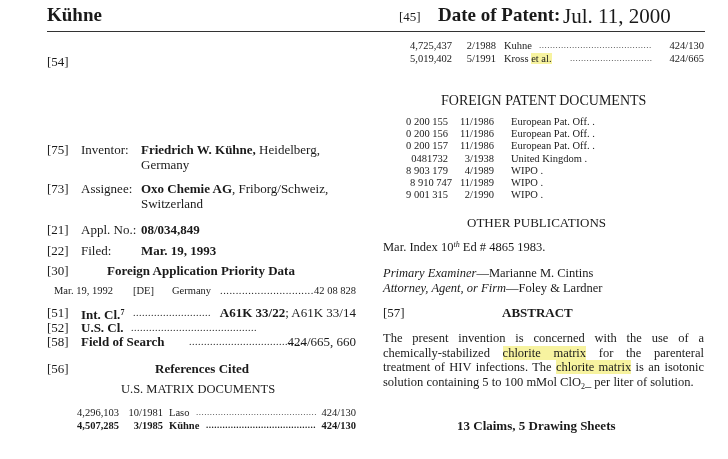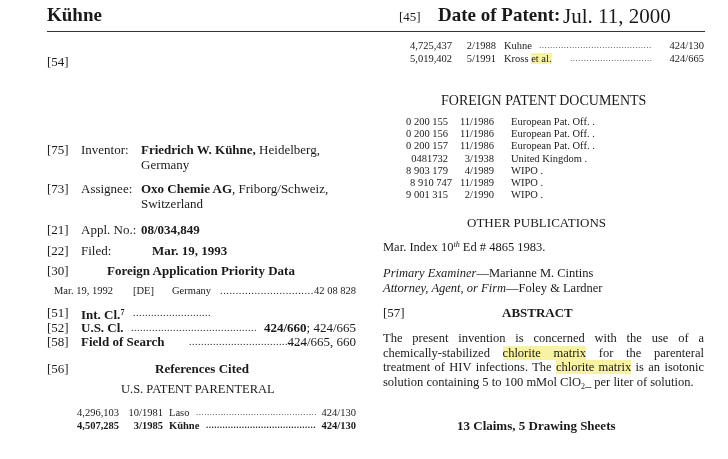--- a/index.html
+++ b/index.html
@@ -60,55 +60,55 @@
 <div class="abs lf fld-label" style="top:181px;">Assignee:</div>
 <div class="abs lf" style="left:141px; top:181px;"><span class="b">Oxo Chemie AG</span><span>, Friborg/Schweiz,</span></div>
 <div class="abs lf" style="left:141px; top:196px;">Switzerland</div>
 
 <div class="abs lf code" style="top:222px;">[21]</div>
 <div class="abs lf fld-label" style="top:222px;">Appl. No.:</div>
 <div class="abs lf b" style="left:141px; top:222px;">08/034,849</div>
 
 <div class="abs lf code" style="top:243px;">[22]</div>
 <div class="abs lf fld-label" style="top:243px;">Filed:</div>
-<div class="abs lf b" style="left:141px; top:243px;margin-left:11px;">Mar. 19, 1993</div>
+<div class="abs lf b" style="left:141px; top:243px;">Mar. 19, 1993</div>
 
 <div class="abs lf code" style="top:263px;">[30]</div>
 <div class="abs lf b" style="left:107px; top:263px;">Foreign Application Priority Data</div>
 <div class="abs tbl" style="left:54px; top:284px; width:302px; height:13px;">
   <span class="r" style="left:0;">Mar. 19, 1992</span>
   <span class="r" style="left:79px;">[DE]</span>
   <span class="r" style="left:118px;">Germany</span>
   <span class="r lead" style="left:166px;">..............................</span>
   <span class="r num" style="right:0;">42 08 828</span>
 </div>
 
 <div class="abs lf code" style="top:305px;">[51]</div>
 <div class="abs lf" style="left:81px; top:305px; width:275px; height:15px;">
   <span class="abs b" style="left:0;"><span>Int. Cl.</span><sup style="font-style:normal;">7</sup></span>
   <span class="abs lead" style="left:52px; font-size:10px;">..........................</span>
+  <span class="abs" style="right:0;"><span class="b">A61K 33/22</span><span>; A61K 33/14</span></span>
 </div>
 
 <div class="abs lf code" style="top:320px;">[52]</div>
 <div class="abs lf" style="left:81px; top:320px; width:275px; height:15px;">
   <span class="abs b" style="left:0;">U.S. Cl.</span>
   <span class="abs lead" style="left:50px; font-size:10px;">..........................................</span>
-  <span class="abs" style="right:0;"><span class="b">424/660</span><span>; 424/665</span></span>
 </div>
 
 <div class="abs lf code" style="top:334px;">[58]</div>
 <div class="abs lf" style="left:81px; top:334px; width:275px; height:15px;">
   <span class="abs b" style="left:0;">Field of Search</span>
   <span class="abs lead" style="left:108px; font-size:10px;">.......................................</span>
   <span class="abs" style="right:0;">424/665, 660</span>
 </div>
 
 <div class="abs lf code" style="top:361px;">[56]</div>
 <div class="abs lf b" style="left:155px; top:361px;">References Cited</div>
-<div class="abs" style="left:121px; top:382px; font-size:12.5px;">U.S. PATENT PARENTERAL</div>
+<div class="abs" style="left:121px; top:382px; font-size:12.5px;">U.S. MATRIX DOCUMENTS</div>
 
 <div class="abs tbl" style="left:71px; top:406px; width:285px; height:26px;">
   <div class="r" style="top:0; left:0; width:285px; height:13px;">
     <span class="r num" style="left:0; width:48px;">4,296,103</span>
     <span class="r num" style="left:54px; width:38px;">10/1981</span>
     <span class="r" style="left:98px;">Laso</span>
     <span class="r lead" style="left:125px; font-size:9px;">............................................</span>
     <span class="r num" style="right:0;">424/130</span>
   </div>
   <div class="r" style="top:13px; left:0; width:285px; height:13px;font-weight:bold;">

